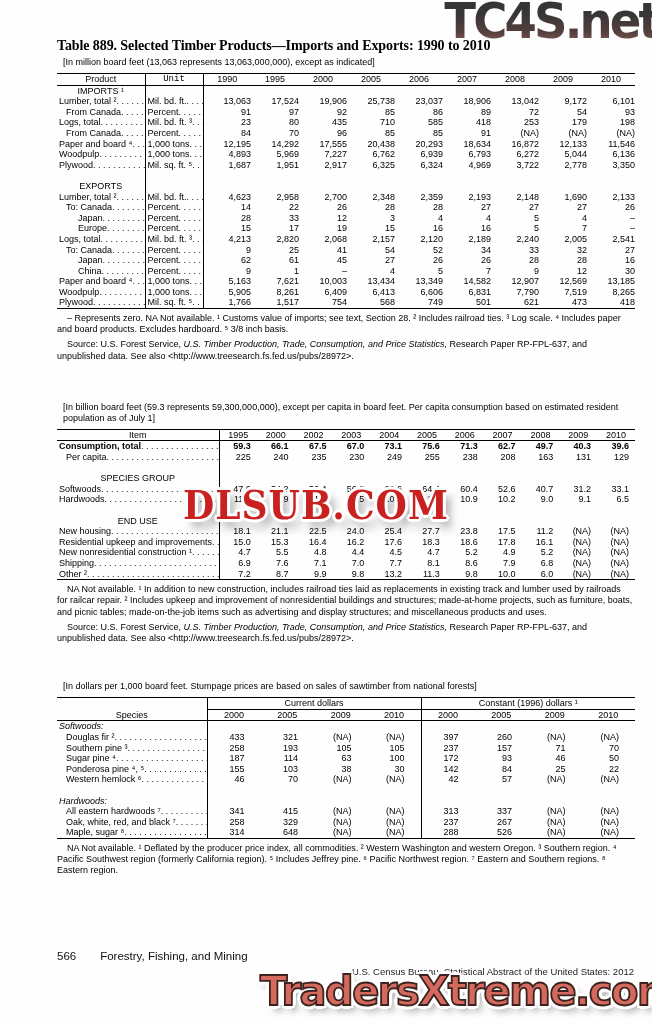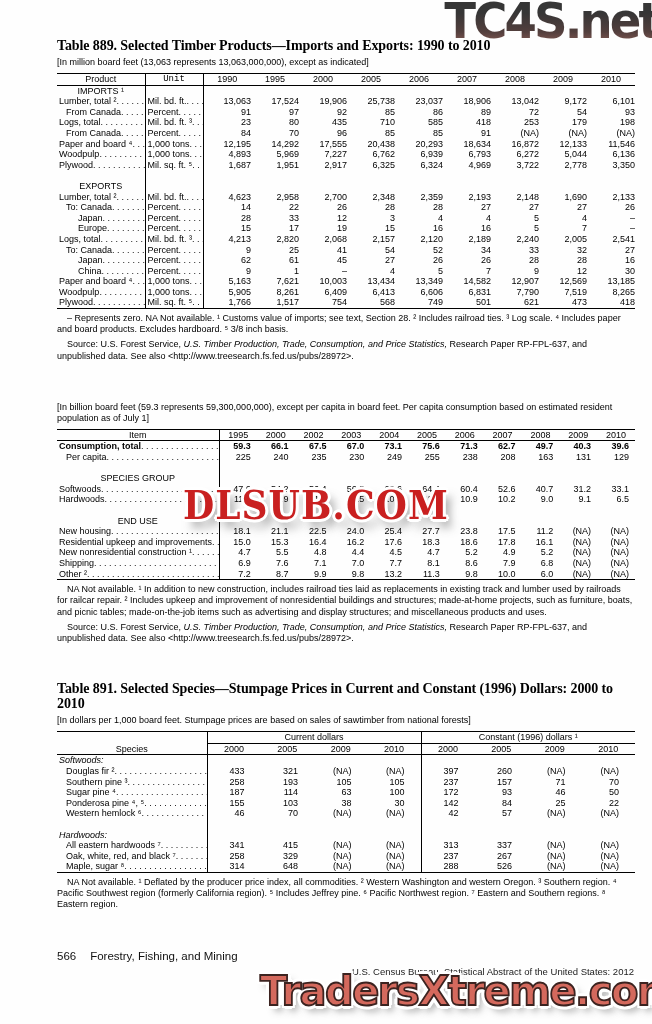--- a/index.html
+++ b/index.html
@@ -3,21 +3,21 @@
 <meta charset="utf-8">
 <style>
   html,body{margin:0;padding:0;background:#ffffff;}
   body{width:652px;height:1024px;font-family:"Liberation Sans",sans-serif;color:#000;}
   .page{position:relative;width:652px;height:1024px;overflow:hidden;background:#fefefe;}
   .content{position:absolute;left:57px;width:578px;top:0;z-index:2;}
 
   
   .tbl-title{font-family:Liberation Serif, serif;font-weight:bold;
              font-size:14px;line-height:15px;margin:0 0 4px 0;letter-spacing:-0.1px;}
-  .bracket{font-size:9px;line-height:11px;margin:0 0 5px 0;}
+  .bracket{font-size:9px;line-height:11px;margin:0 0 5px 6px;}
   .footnote{font-size:9px;line-height:11.2px;margin:4px 2px 0 0;text-indent:10px;}
 
   
   table.t{width:100%;border-collapse:collapse;table-layout:fixed;
           border-top:1.5px solid #000;border-bottom:1.5px solid #000;margin:0;}
   table.t th,table.t td{font-size:9px;line-height:10.6px;padding:0;font-weight:normal;vertical-align:bottom;}
   .t891 td{line-height:12px;}
   th.stub-h{text-align:center;border-bottom:1.2px solid #000;padding:2px 0;vertical-align:middle;}
   th.unit-h{text-align:center;border-bottom:1.2px solid #000;padding:2px 0;font-family:Liberation Mono, monospace;}
   th.year-h{text-align:center;border-bottom:1.2px solid #000;padding:2px 0;}
@@ -36,21 +36,21 @@
   .leader{flex:1 1 auto;overflow:hidden;white-space:nowrap;color:#000;}
   .boldrow .lbl,td.val.boldv{font-weight:bold;}
 
   
   .sec889{margin-top:38px;}
   .sec890{margin-top:40px;}
   .sec891{margin-top:37px;}
 
   
   .footer-left{position:absolute;left:57px;top:950px;font-size:11.5px;color:#111;z-index:2;}
-  .footer-left .pgnum{margin-right:14px;text-align:right;}
+  .footer-left .pgnum{margin-right:24px;text-align:right;}
   .credit{position:absolute;right:18px;top:966px;font-size:9.5px;color:#222;z-index:2;}
 
   
   .wm-top{position:absolute;top:-7px;right:-6px;z-index:1;
     font-family:"DejaVu Sans","Liberation Sans",sans-serif;font-weight:bold;
     font-size:49px;letter-spacing:-3px;transform:scaleX(.95);transform-origin:right top;
     background:linear-gradient(#2c2c2c 35%,#4a3533 68%,#8d5a52 95%);
     -webkit-background-clip:text;background-clip:text;color:transparent;opacity:.95;}
   .wm-mid{position:absolute;left:183px;top:484px;z-index:5;
     font-family:"DejaVu Serif","Liberation Serif",serif;font-weight:bold;
@@ -764,21 +764,20 @@
               <td class="val">(NA)</td>
               <td class="val">(NA)</td>
             </tr>
           </tbody>
         </table>
       <p class="footnote">NA Not available. ¹ In addition to new construction, includes railroad ties laid as replacements in existing track and lumber used by railroads for railcar repair. ² Includes upkeep and improvement of nonresidential buildings and structures; made-at-home projects, such as  furniture, boats, and picnic tables; made-on-the-job items such as advertising and display structures; and miscellaneous products and uses.</p>
       <p class="footnote"><span>Source: U.S. Forest Service, </span><i>U.S. Timber Production, Trade, Consumption, and Price Statistics,</i><span> Research Paper RP-FPL-637, and unpublished data. See also &lt;http://www.treesearch.fs.fed.us/pubs/28972&gt;.</span></p>
     </section>
 
     <section class="sec891">
-      <h1 class="tbl-title">Table 891. Selected Species—Stumpage Prices in Current and Constant (1996) Dollars: 2000 to 2010</h1>
       <p class="bracket">[In dollars per 1,000 board feet. Stumpage prices are based on sales of sawtimber from national forests]</p>
       <table class="t t891">
           <colgroup>
             <col style="width: 150px;">
             <col>
             <col>
             <col>
             <col>
             <col>
             <col>

